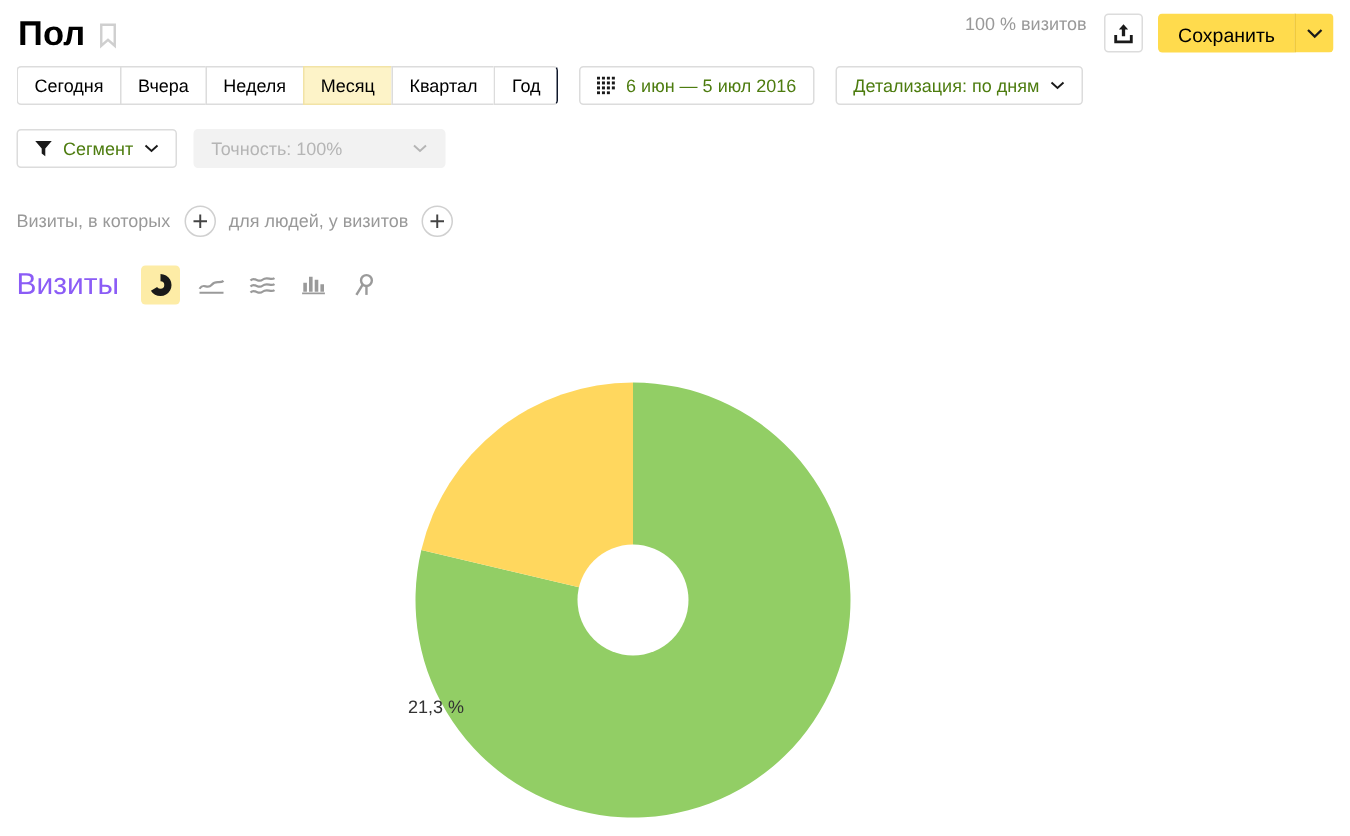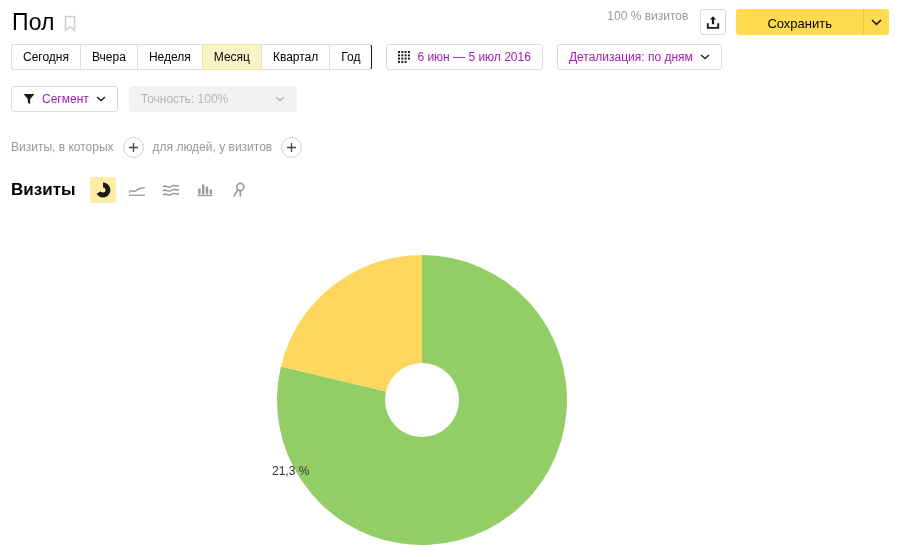--- a/index.html
+++ b/index.html
@@ -21,21 +21,21 @@
   
   #header-row {
     position: absolute;
     left: 0; top: 0;
     width: 900px; height: 44px;
     display: flex;
     align-items: center;
   }
   #page-title {
     font-size: 23px;
-    font-weight: normal;
+    font-weight: bold;
     color: #000;
     margin-left: 12px;
     line-height: 26px;
     letter-spacing: 0.1px;
   }
   #bookmark-icon {
     margin-left: 8px;
     width: 14px; height: 18px;
     display: inline-block;
     position: relative;
@@ -66,21 +66,21 @@
   #save-group {
     display: flex;
     margin-left: 10px;
     height: 26px;
     border-radius: 3px;
     overflow: hidden;
   }
   #save-button {
     background: #ffdb4d;
     border: none;
-    padding: 0 31px;
+    padding: 0 13px;
     font-size: 13px;
     font-family: "Liberation Sans", sans-serif;
     color: #000;
     cursor: pointer;
     height: 30px;
     line-height: 26px;
     white-space: nowrap;
   }
   #save-menu-button {
     background: #ffdb4d;
@@ -128,21 +128,21 @@
   }
 
   .pill {
     height: 26px;
     box-sizing: border-box;
     border: 1px solid #dcdcdc;
     border-radius: 3px;
     background: #fff;
     font-size: 12px;
     font-family: "Liberation Sans", sans-serif;
-    color: #a21caf;
+    color: #4d7c0f;
     padding: 0 11px;
     cursor: pointer;
     display: flex;
     align-items: center;
     white-space: nowrap;
   }
   .pill.disabled {
     background: #f2f2f2;
     border-color: #f2f2f2;
     color: #b5b5b5;
@@ -191,25 +191,24 @@
 
   
   #metric-row {
     position: absolute;
     left: 11px; top: 176px;
     display: flex;
     align-items: center;
     height: 28px;
   }
   #metric-label {
-    font-size: 17px;
-    color: #000000;
+    font-size: 20px;
+    color: #8b5cf6;
     margin-right: 15px;
     white-space: nowrap;
-    font-weight: bold;
   }
   .charttype-btn {
     width: 26px; height: 26px;
     display: flex;
     align-items: center;
     justify-content: center;
     border-radius: 3px;
     cursor: pointer;
     margin-right: 8px;
     box-sizing: border-box;

